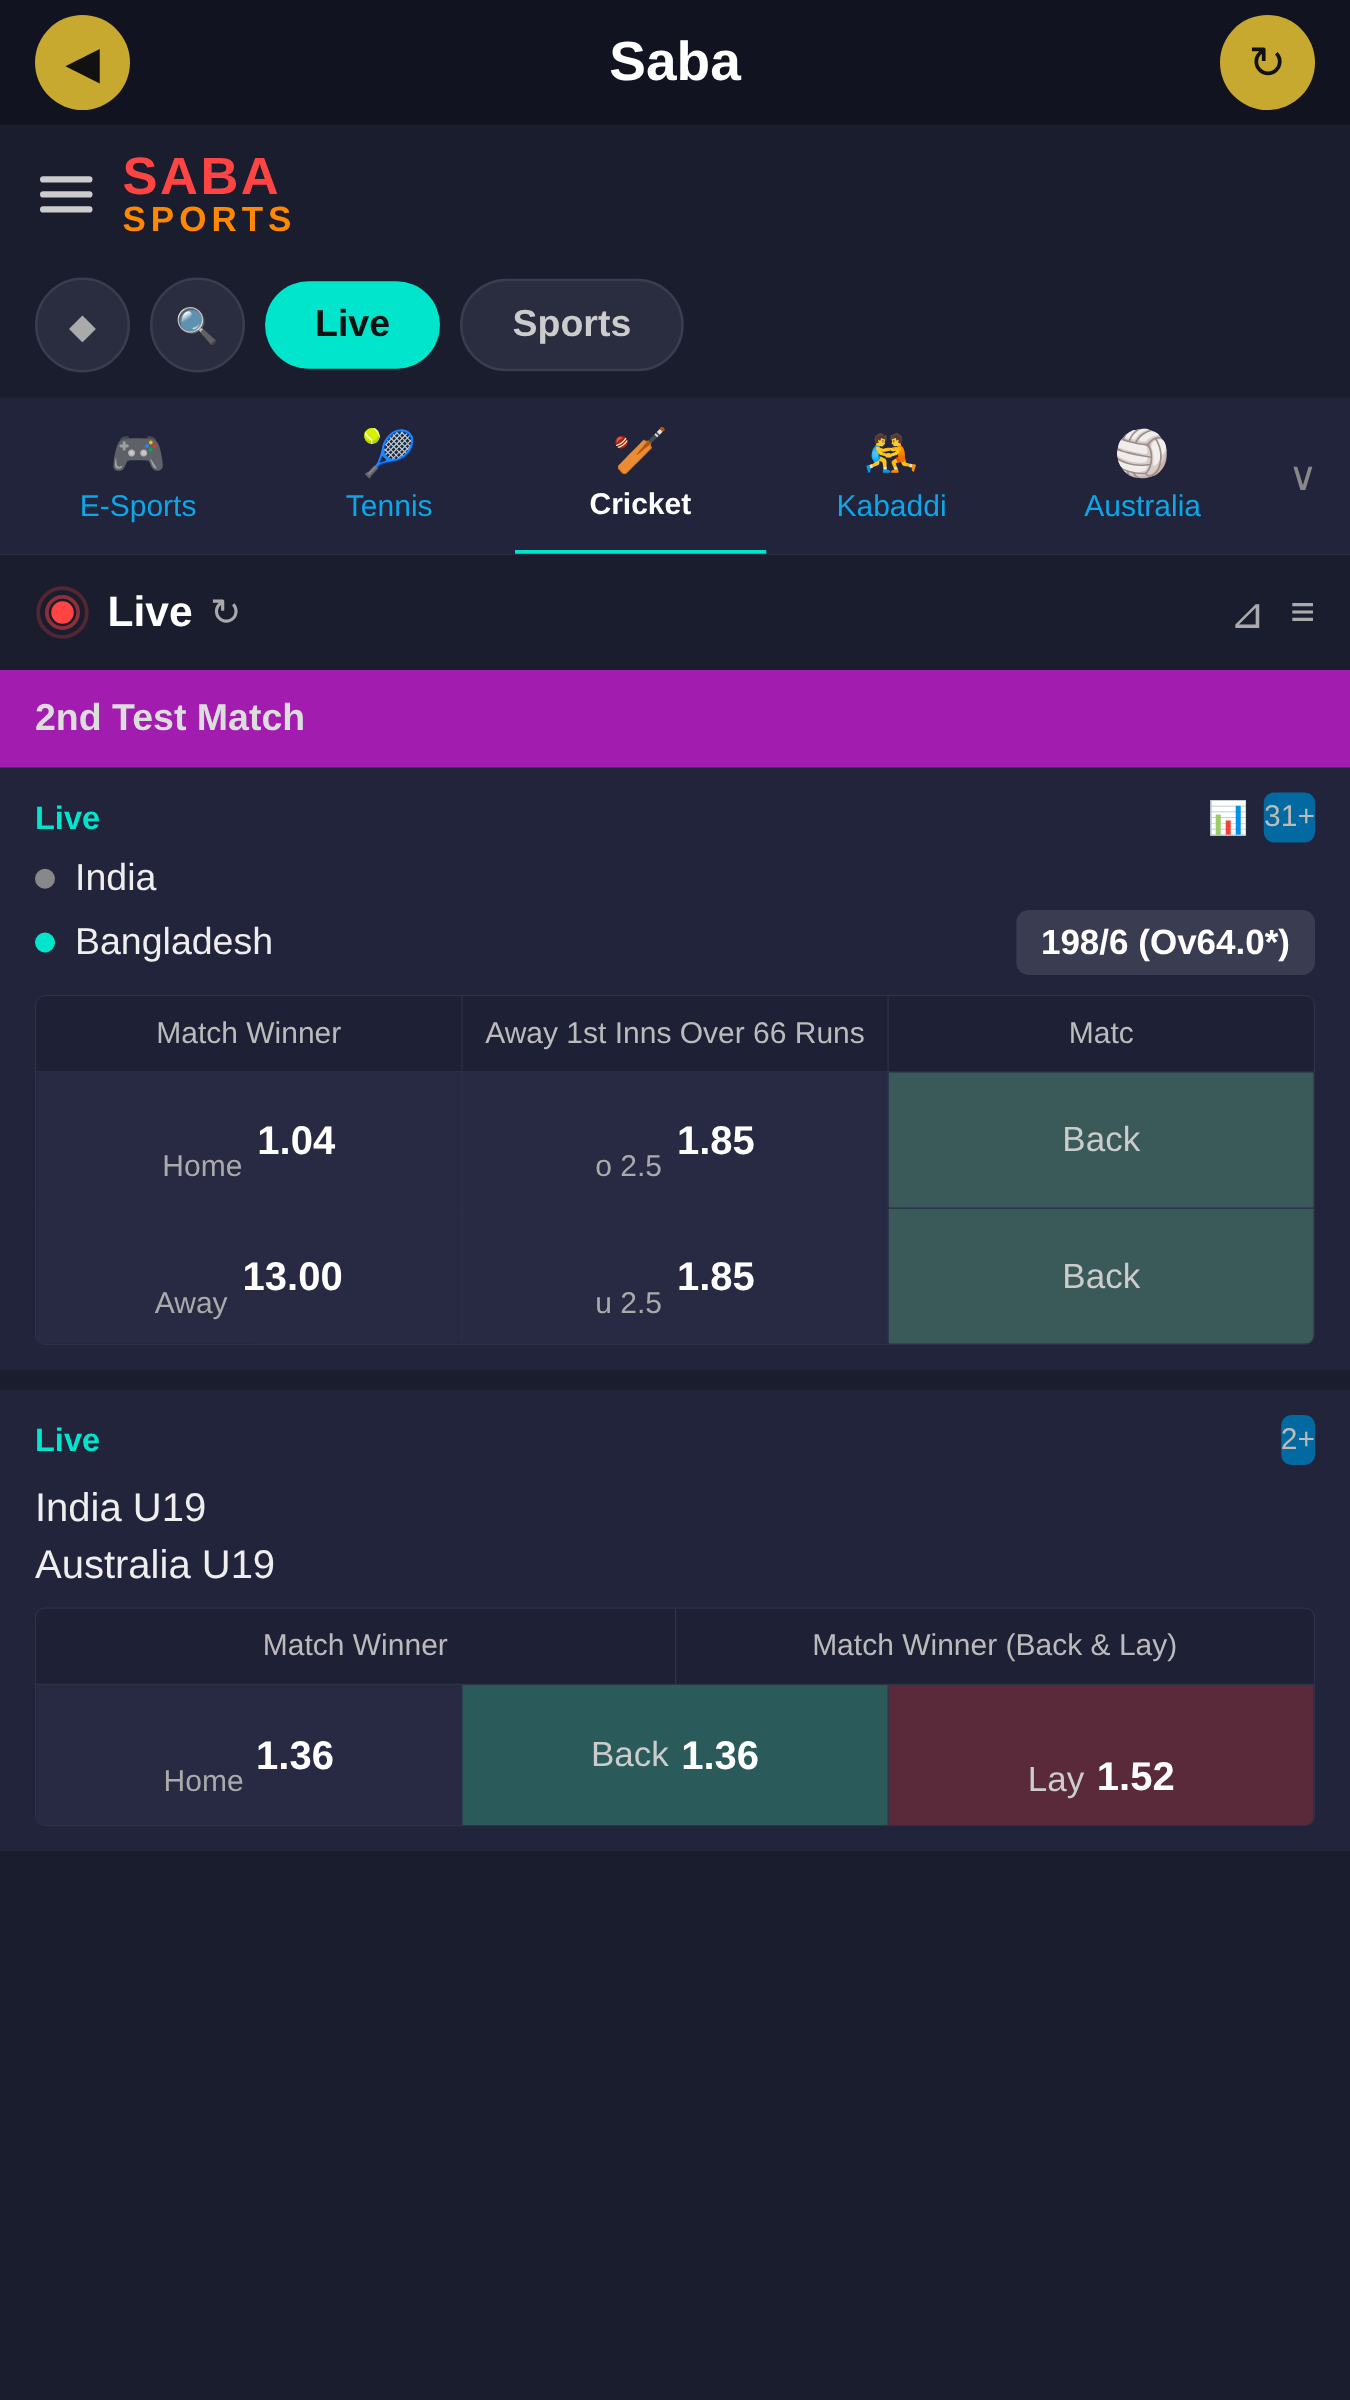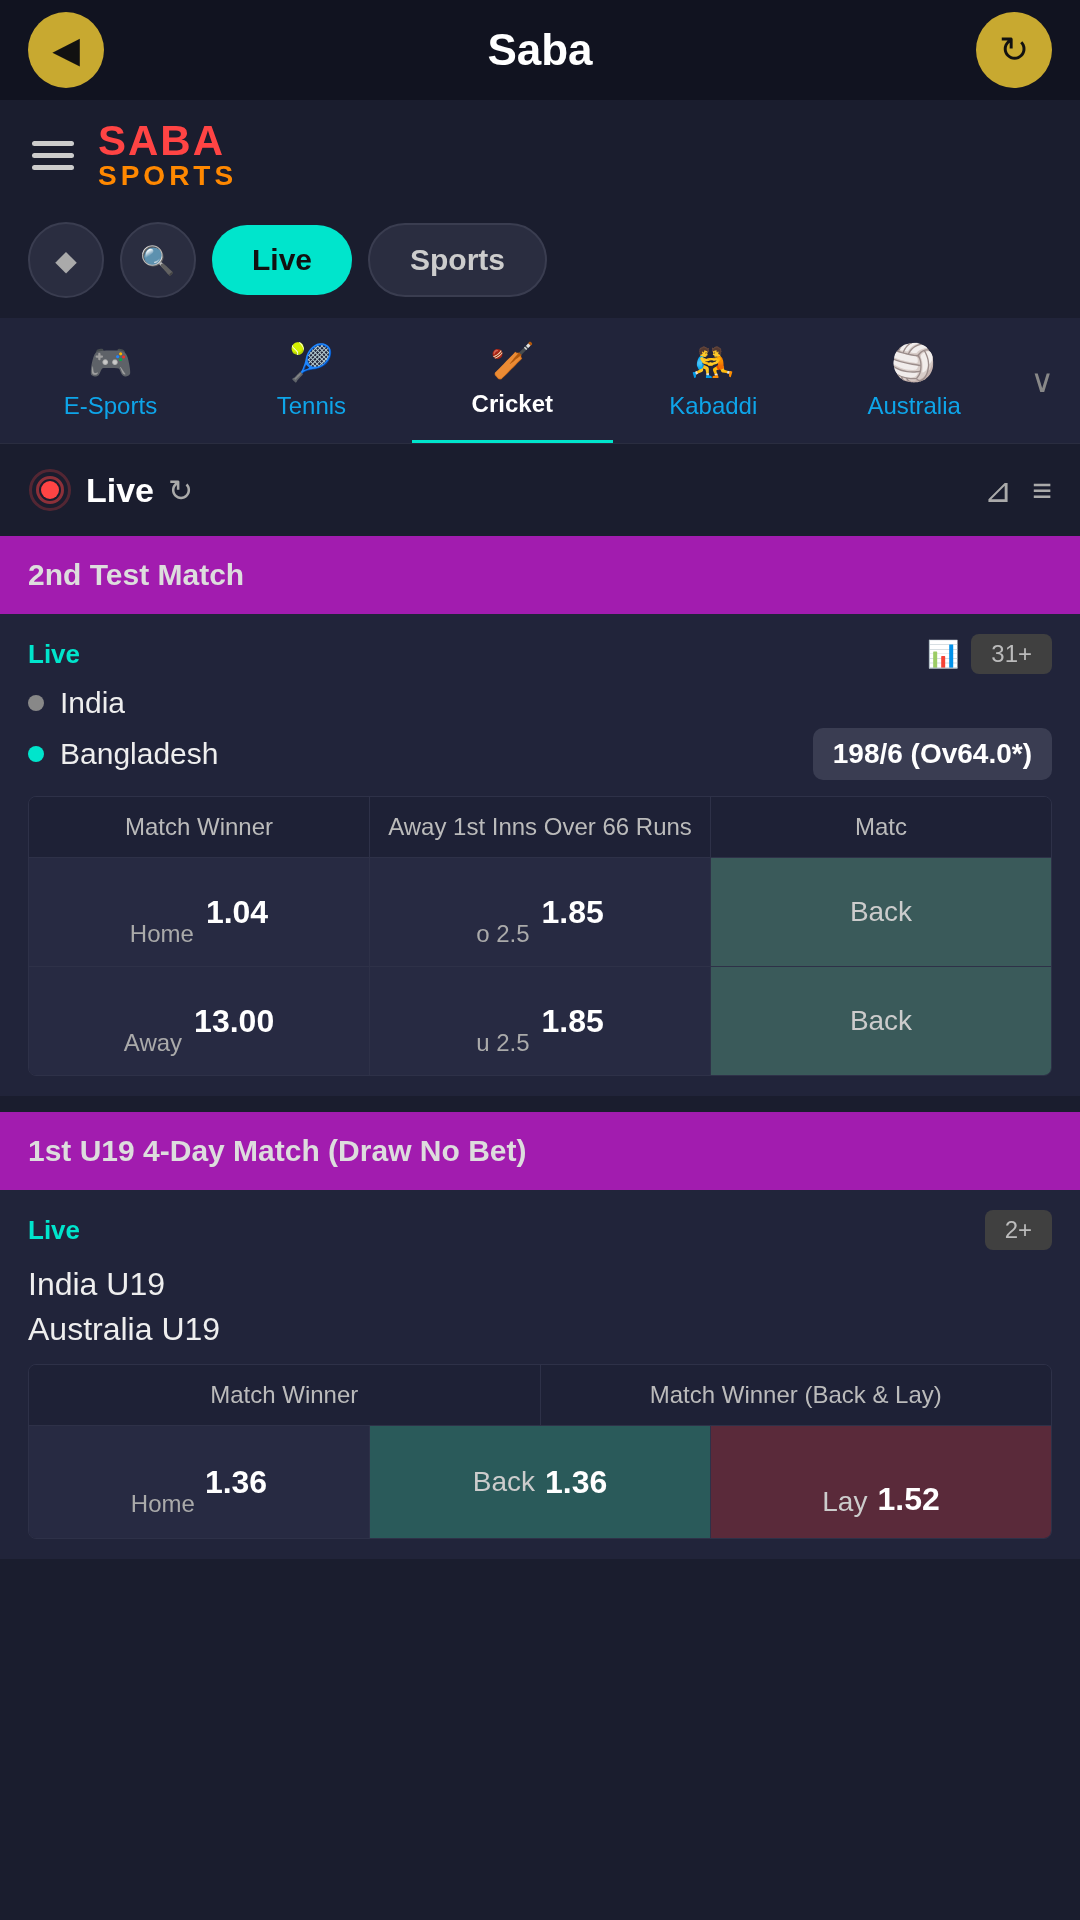--- a/index.html
+++ b/index.html
@@ -257,24 +257,24 @@
     .match-meta {
       display: flex;
       align-items: center;
       gap: 12px;
     }
     .stats-icon {
       color: #aaa;
       font-size: 26px;
     }
     .markets-badge {
-      background: #404040;
+      background: #0369a1;
       color: #bbb;
       font-size: 24px;
-      padding: 6px 20px;
+      padding: 6px 0;
       border-radius: 8px;
     }
     .team-row {
       display: flex;
       align-items: center;
       gap: 16px;
       margin-bottom: 8px;
     }
     .team-dot {
       width: 16px;
@@ -548,21 +548,20 @@
         </div>
         <div class="odds-cell back-cell">
           <span class="back-label">Back</span>
         </div>
       </div>
     </div>
   </div>
 </div>
 
 <div class="match-card">
-  <div class="match-title">1st U19 4-Day Match (Draw No Bet)</div>
   <div class="match2-body">
     <div class="match2-status-row">
       <span class="live-status">Live</span>
       <span class="markets-badge">2+</span>
     </div>
     <div class="match2-teams">
       <div class="match2-team">India U19</div>
       <div class="match2-team">Australia U19</div>
     </div>
 

